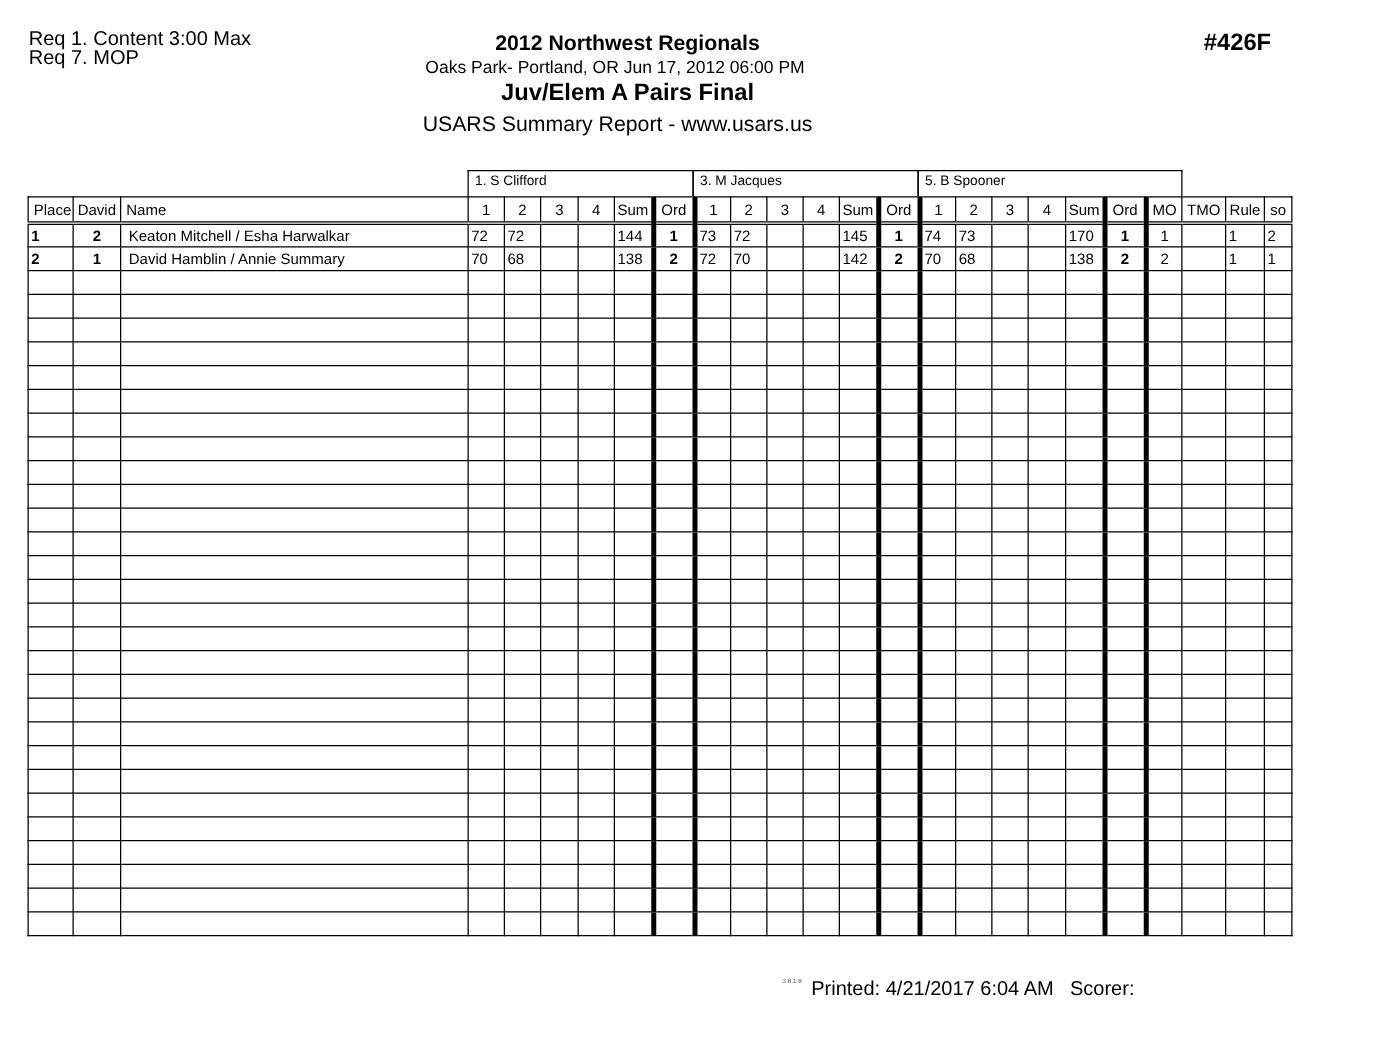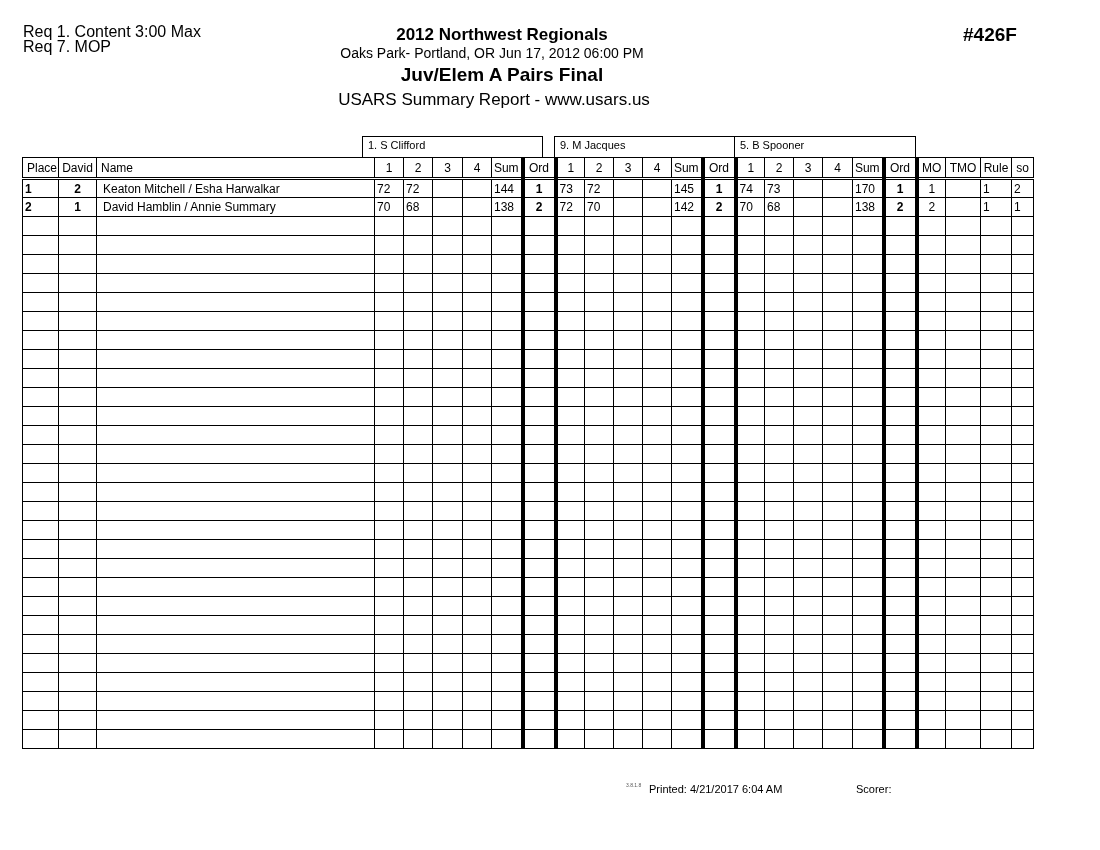--- a/index.html
+++ b/index.html
@@ -19,38 +19,38 @@
   table.grid { position:absolute; left:22px; top:157px; border-collapse:collapse; table-layout:fixed;padding-left:48px; }
   table.grid td { border:1px solid #000; height:19px; padding:0 2px; font-size:12px; box-sizing:border-box;
                   overflow:hidden; white-space:nowrap; }
   table.grid tr.hdr td { height:21px; font-size:12px; text-align:center; padding:0; border-bottom:3px double #000; }
   table.grid tr.hdr td.left { text-align:left; padding-left:4px; }
   td.c { text-align:center; }
   td.r { text-align:left; }
   td.b { font-weight:bold; }
   td.thickL { border-left:4px solid #000 !important; }
   td.namec { font-weight:normal; padding-left:6px !important; font-size:12.5px; }
-  .footer { top:783px; font-size:11px; }
+  .footer { top:783px; font-size:16px; }
   .ver { left:626px; top:782px; font-size:5px; color:#555; }
 </style>
 </head>
 <body>
 
 <div class="abs req" style="top:25px">Req  1.  Content 3:00 Max</div>
 <div class="abs req" style="top:40px">Req  7.  MOP</div>
 
 <div class="abs title t1">2012 Northwest Regionals</div>
 <div class="abs title t2">Oaks Park- Portland, OR  Jun 17, 2012  06:00 PM</div>
 <div class="abs title t3">Juv/Elem A Pairs Final</div>
 <div class="abs title t4">USARS Summary Report - www.usars.us</div>
 <div class="abs evnum">#426F</div>
 
-<div class="judgehdr" style="left:362px;width:181px">1.  S Clifford</div>
-<div class="judgehdr" style="left:554px;width:181px">9.  M Jacques</div>
-<div class="judgehdr" style="left:734px;width:182px">5.  B Spooner</div>
+<div class="judgehdr" style="left:374px;width:181px">1.  S Clifford</div>
+<div class="judgehdr" style="left:554px;width:181px">3.  M Jacques</div>
+<div class="judgehdr" style="left:734px;width:212px">5.  B Spooner</div>
 
 <table class="grid">
   <colgroup>
     <col style="width:36px">
       <col style="width:38px">
       <col style="width:278px">
     <col style="width:29px">
       <col style="width:29px">
       <col style="width:30px">
       <col style="width:29px">

